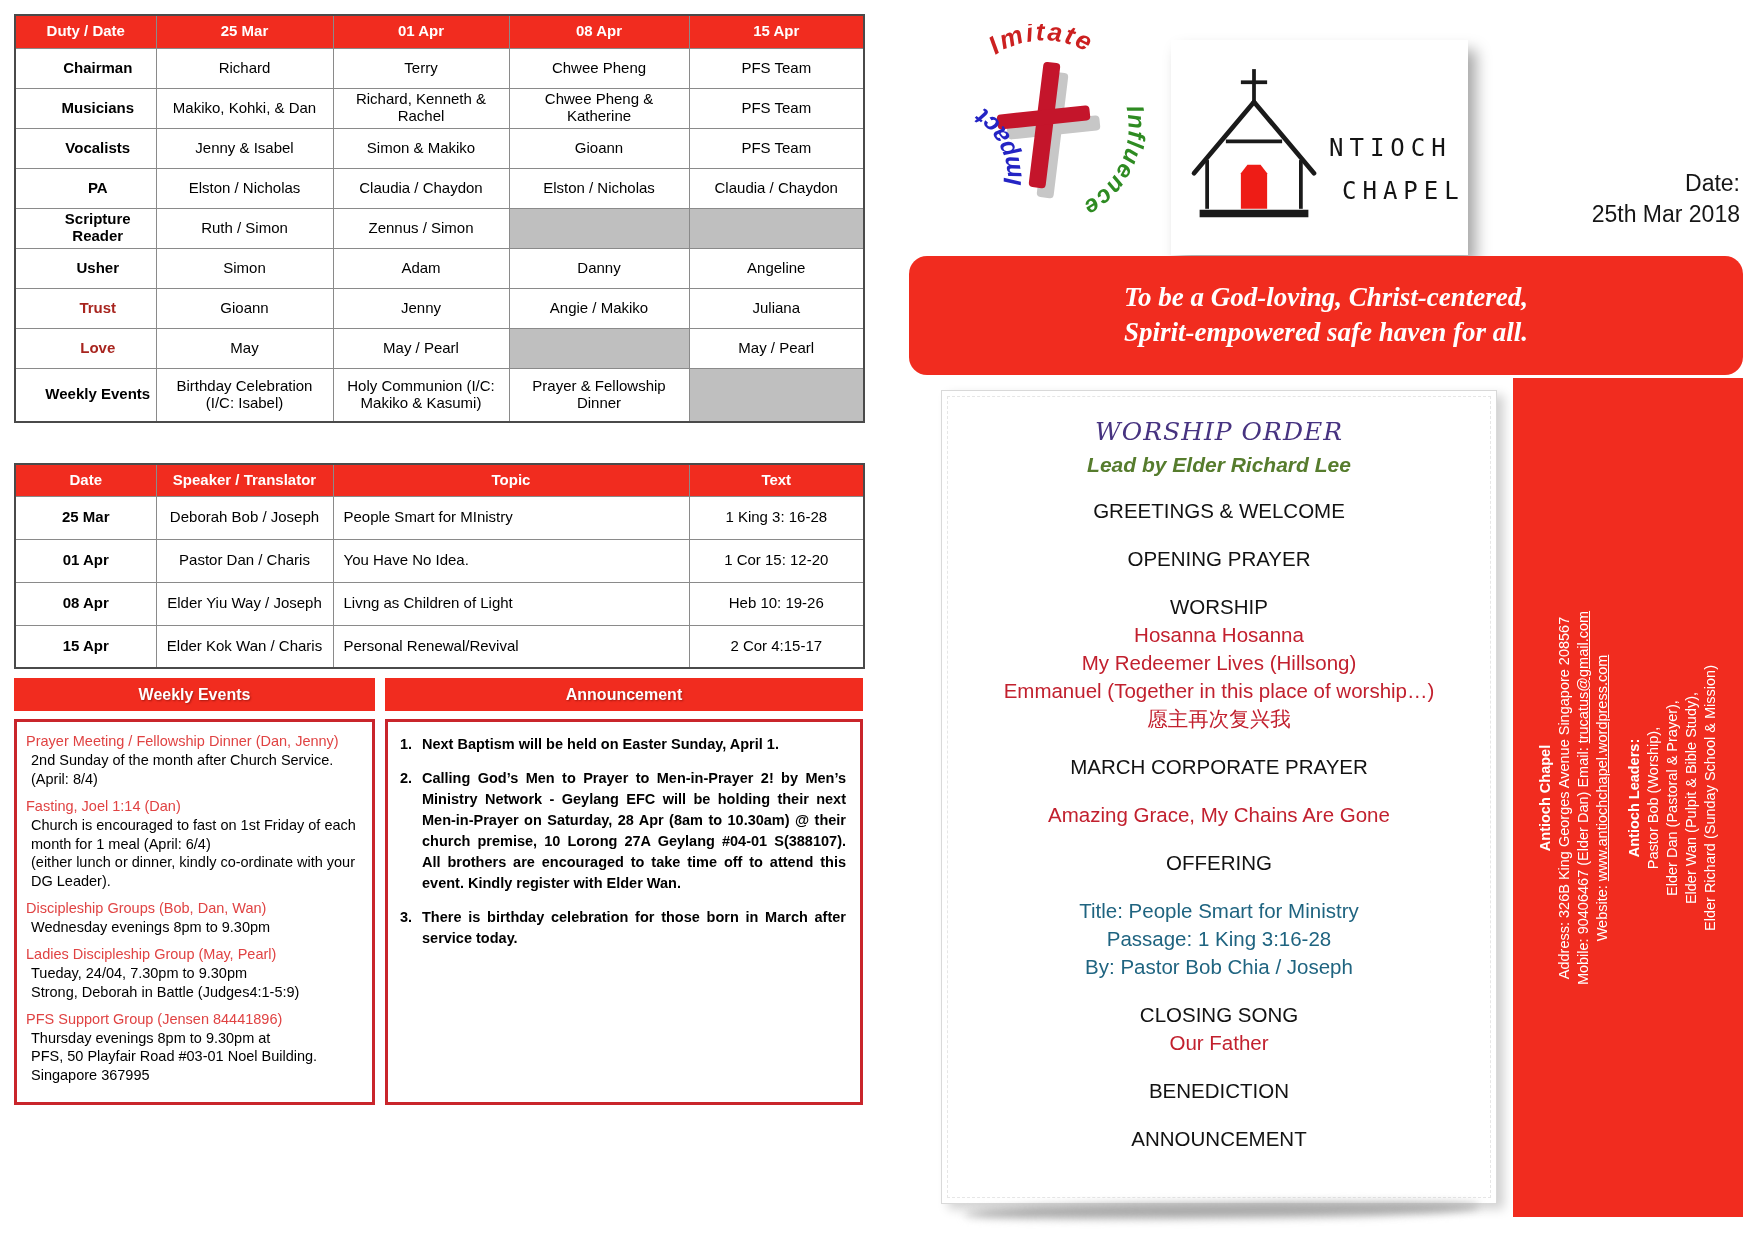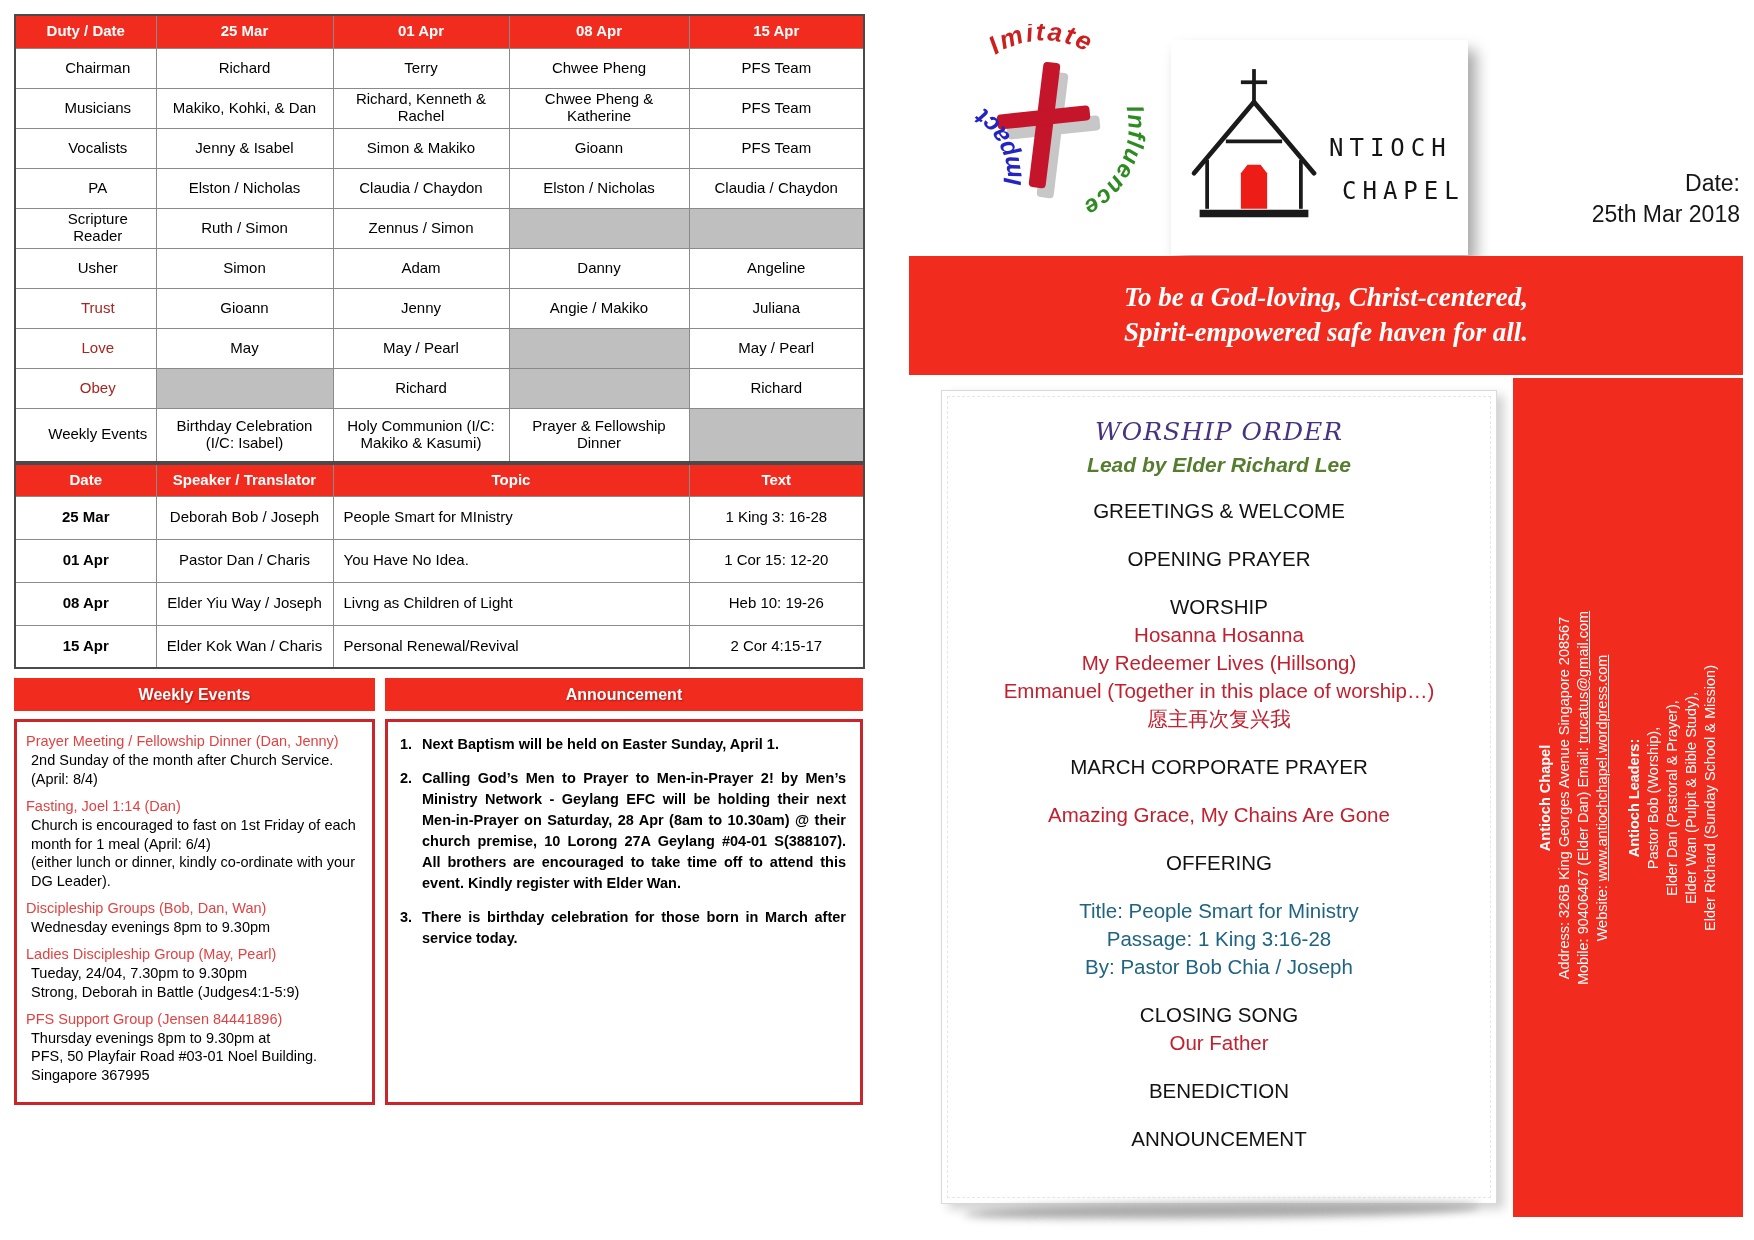--- a/index.html
+++ b/index.html
@@ -12,21 +12,21 @@
   #duty-table{left:14px;top:14px;width:849px;border:2px solid #4a4a4a;}
   #sermon-table{left:14px;top:463px;width:849px;border:2px solid #4a4a4a;}
   td{border:1px solid #8a8a8a;text-align:center;font-size:15px;line-height:1.12;
      padding:1px 4px;overflow:hidden;}
   td.h{background:#F12C1F;color:#fff;font-weight:bold;font-size:15px;}
   #duty-table tr{height:40px;}
   #duty-table tr.hd{height:33px;border-radius:8px;}
   #duty-table tr.tall{height:54px;}
   #sermon-table tr{height:43px;}
   #sermon-table tr.hd{height:32px;}
-  td.lbl{font-weight:normal;padding-left:28px;}
+  td.lbl{font-weight:bold;padding-left:28px;}
   td.lbl.rlab{color:#A8251F;}
   td.g{background:#BFBFBF;}
   td.topic{text-align:left;padding-left:10px;margin-left:8px;}
   td.b{font-weight:bold;}
   
   .panel-bar{position:absolute;top:678px;height:33px;background:#F12C1F;color:#fff;
      font-weight:bold;font-size:16px;display:flex;align-items:center;justify-content:center;
      text-shadow:1px 1px 2px rgba(70,0,0,.45);}
   #weekly-bar{left:14px;width:361px;}
   #ann-bar{left:385px;width:478px;}
@@ -46,21 +46,21 @@
      box-shadow:8px 10px 14px rgba(0,0,0,.35);}
   #chapel-card svg{position:absolute;left:8px;top:10px;}
   .logo-text{position:absolute;left:158px;top:94px;}
   .logo-line{font-family:"DejaVu Sans Mono",monospace;font-size:24px;letter-spacing:6px;
      color:#141414;white-space:nowrap;}
   .logo-line.l2{margin-top:15px;margin-left:13px;}
   #date-block{position:absolute;left:1500px;top:168px;width:240px;text-align:right;
      font-size:23px;color:#161616;line-height:31px;}
   #banner{position:absolute;left:909px;top:256px;width:834px;height:119px;background:#F12C1F;
      color:#fff;text-align:center;font-family:"Liberation Serif",serif;font-style:italic;
-     font-weight:bold;font-size:27px;line-height:35px;padding-top:24px;box-sizing:border-box;}
+     font-weight:bold;font-size:27px;line-height:35px;padding-top:24px;box-sizing:border-box;border-radius:18px;}
   
   #paper{position:absolute;left:941px;top:390px;width:554px;height:812px;background:#fff;
      border:1px solid #d9d9d9;outline:1px dashed #e6e6e6;outline-offset:-7px;
      box-shadow:7px 5px 10px rgba(0,0,0,.18);}
   #paper::after{content:"";position:absolute;left:4%;bottom:-15px;width:93%;height:15px;
      background:#a9a9a9;filter:blur(4px);
      border-radius:40% 55% 45% 60% / 70% 40% 65% 45%;transform:rotate(-.6deg);}
   .wo{position:absolute;left:0;top:0;right:0;text-align:center;padding-top:26px;}
   .wo-title{font-family:"DejaVu Serif",serif;font-style:italic;font-size:25px;
      color:#473380;letter-spacing:1px;}
@@ -147,27 +147,20 @@
     <td>Jenny</td>
     <td>Angie / Makiko</td>
     <td>Juliana</td>
   </tr>
   <tr>
     <td class="lbl rlab">Love</td>
     <td>May</td>
     <td>May / Pearl</td>
     <td class="g"></td>
     <td>May / Pearl</td>
-  </tr>
-  <tr>
-    <td class="lbl rlab">Obey</td>
-    <td class="g"></td>
-    <td>Richard</td>
-    <td class="g"></td>
-    <td>Richard</td>
   </tr>
   <tr class="tall">
     <td class="lbl">Weekly Events</td>
     <td>Birthday Celebration (I/C: Isabel)</td>
     <td>Holy Communion (I/C: Makiko &amp; Kasumi)</td>
     <td>Prayer &amp; Fellowship Dinner</td>
     <td class="g"></td>
   </tr>
 </tbody>
   </table>

